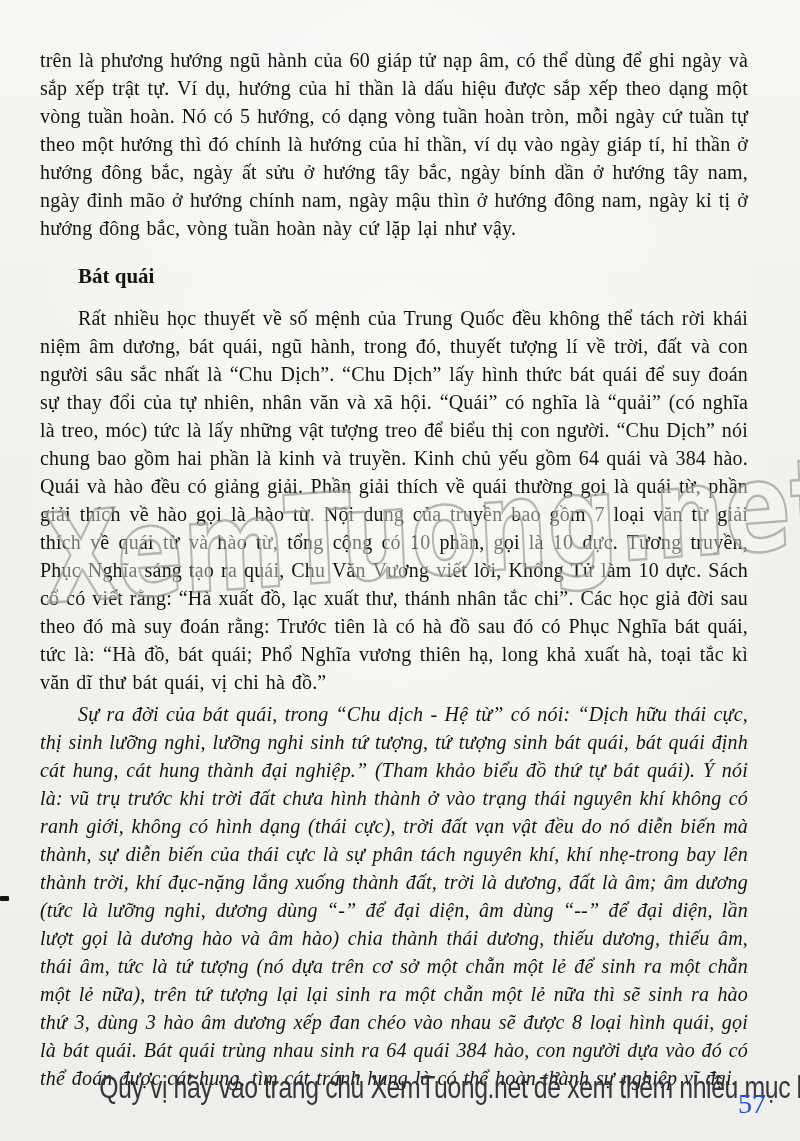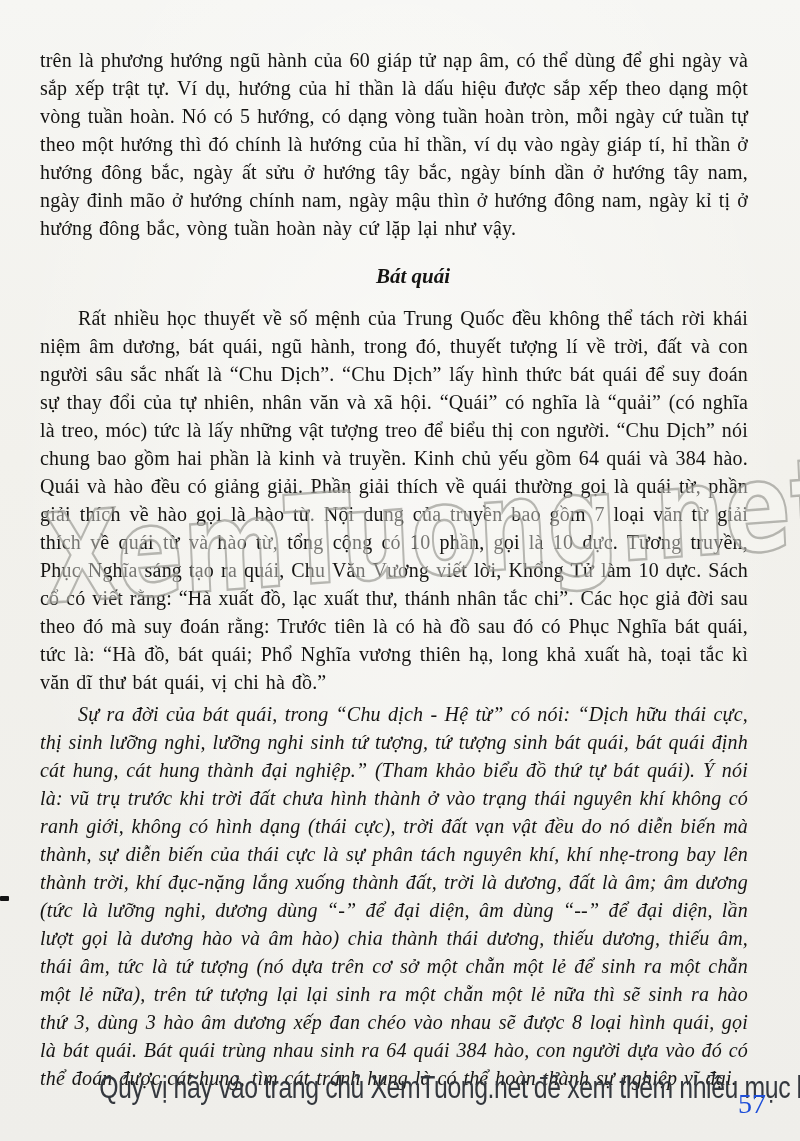--- a/index.html
+++ b/index.html
@@ -33,22 +33,20 @@
   }
   .body-par.indent {
     text-indent: 38px;
   }
   .section-heading {
     margin: 20px 0 14px 0;
     padding-left: 38px;
     font-size: 21px;
     line-height: 28px;
     font-weight: bold;
-    font-style: italic;
-    text-align: center;
   }
   .par-gap {
     margin-top: 4px;
     font-style: italic;
   }
   .watermark {
     position: absolute;
     left: 44px;
     top: 498px;
     z-index: 5;

